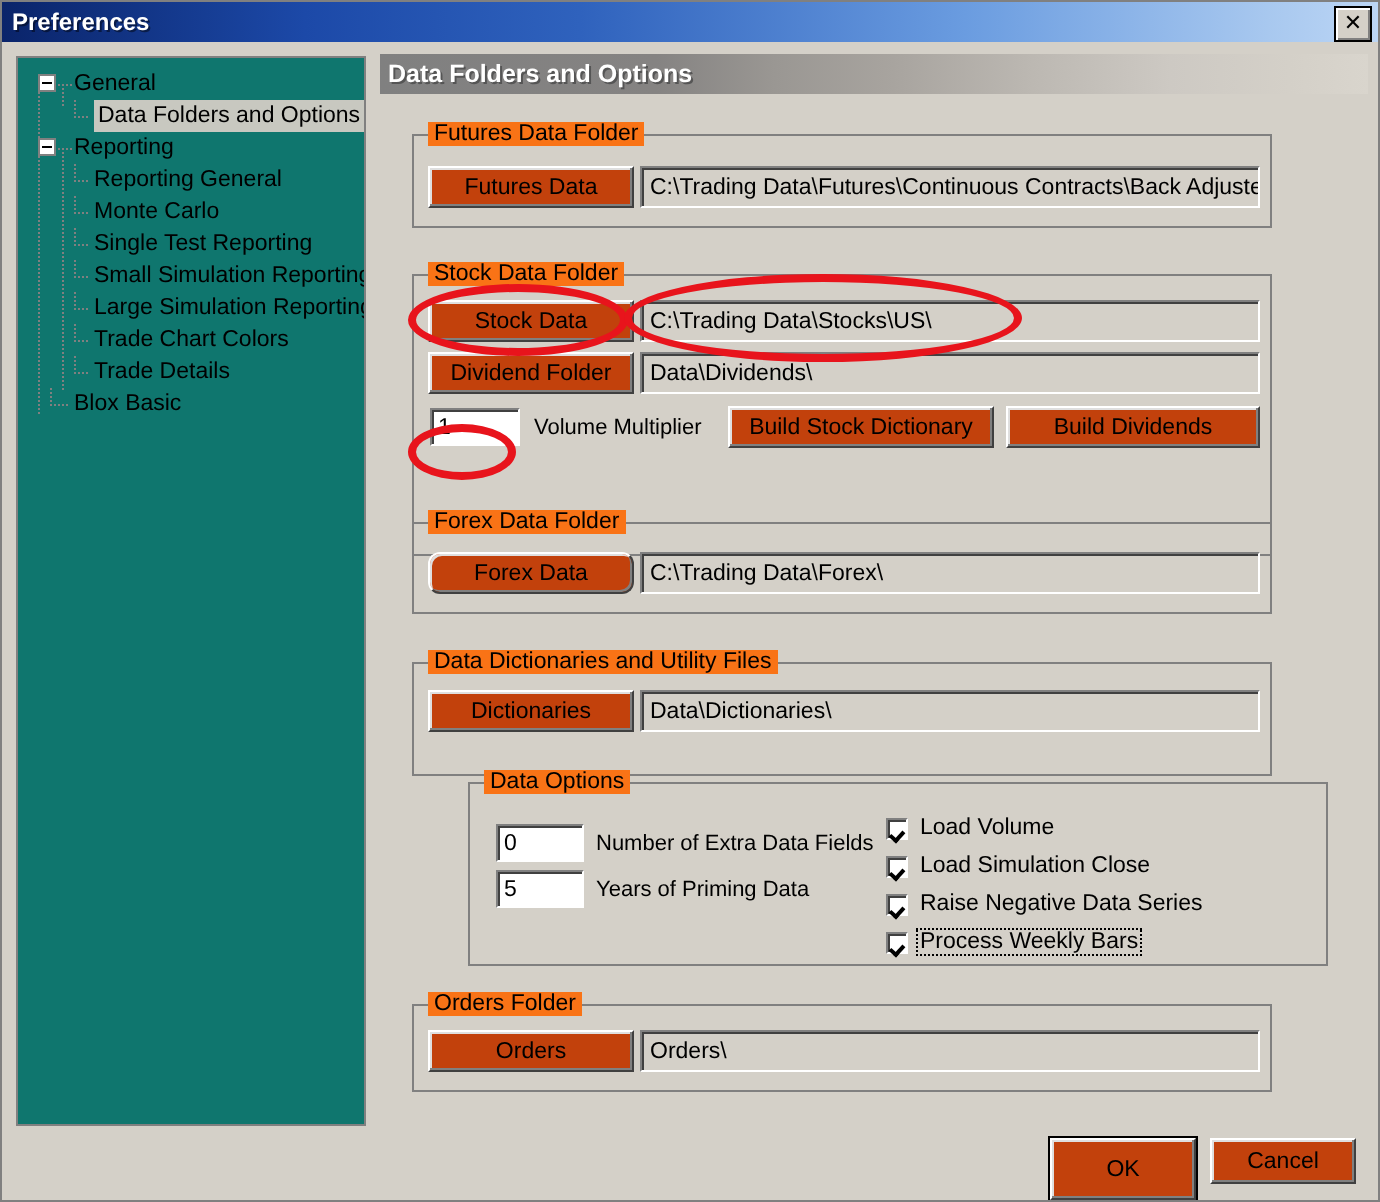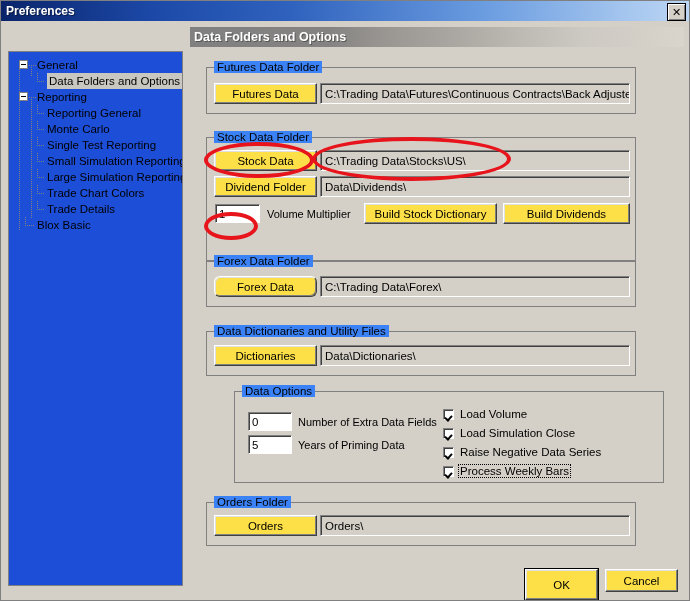--- a/index.html
+++ b/index.html
@@ -25,22 +25,22 @@
     position:absolute;right:3px;top:2px;width:17px;height:16px;
     background:#d4d0c8;border:1px solid #000;
     box-shadow:inset 1px 1px 0 #fff, inset -1px -1px 0 #808080;
     display:flex;align-items:center;justify-content:center;
     font-size:11px;font-weight:bold;color:#000;line-height:1;cursor:default;
   }
 
   
   .treepane{
     position:absolute;left:7px;top:27px;width:175px;height:535px;
-    background:#1d4ed8;border:1px solid #808080;border-right-color:#808080;
-    box-sizing:border-box;overflow:hidden;margin-top:23px;
+    background:#0f766e;border:1px solid #808080;border-right-color:#808080;
+    box-sizing:border-box;overflow:hidden;
   }
   .trow{position:relative;height:16px;line-height:16px;white-space:nowrap;font-size:11.5px;color:#000;}
   .trow .lbl{position:absolute;top:0;}
   .trow .lbl.sel{background:#c8c8c0;padding:0 2px;}
   .plusbox{position:absolute;width:9px;height:9px;top:3px;
     border:1px solid #808080;background:#fff;box-sizing:border-box;}
   .plusbox:before{content:"";position:absolute;left:1px;top:3px;width:5px;height:1px;background:#000;}
   .dotv{position:absolute;width:1px;background-image:linear-gradient(to bottom,#808080 50%,transparent 50%);
         background-size:1px 2px;}
   .doth{position:absolute;height:1px;background-image:linear-gradient(to right,#808080 50%,transparent 50%);
@@ -53,26 +53,26 @@
     display:flex;align-items:center;
   }
   .banner .bt{color:#fff;font-weight:bold;font-size:12.5px;margin-left:4px;
       text-shadow:1px 1px 0 rgba(80,80,80,.9);}
 
   
   .grp{position:absolute;box-sizing:border-box;
        border:1px solid #fff;border-top-color:#fff;}
   .grp .inner{position:absolute;left:-1px;top:-1px;right:-1px;bottom:-1px;
        border:1px solid #808080;box-sizing:border-box;pointer-events:none;}
-  .grp > .cap{position:absolute;left:7px;top:-7px;background:#3b82f6;
+  .grp > .cap{position:absolute;left:7px;top:-7px;background:#f97316;
        padding:0 3px;font-size:11.5px;color:#000;z-index:2;line-height:12px;}
 
   
   .btn{
-    position:absolute;box-sizing:border-box;background:#fde047;
+    position:absolute;box-sizing:border-box;background:#c2410c;
     border:1px solid;border-color:#fff #404040 #404040 #fff;
     box-shadow:inset -1px -1px 0 #808080, inset 1px 1px 0 #dfdfdf;
     display:flex;align-items:center;justify-content:center;
     font-size:11.5px;color:#000;cursor:default;
   }
   .field{
     position:absolute;box-sizing:border-box;background:#d4d0c8;
     border:1px solid;border-color:#808080 #fff #fff #808080;
     box-shadow:inset 1px 1px 0 #404040;
     display:flex;align-items:center;
@@ -178,41 +178,41 @@
     <span class="bt">Data Folders and Options</span>
   </div>
 
   <div class="grp" style="left:205px;top:66px;width:430px;height:47px;">
     <div class="inner"></div>
     <span class="cap">Futures Data Folder</span>
     <div class="btn" style="left:7px;top:15px;width:103px;height:21px;">Futures Data</div>
     <div class="field" style="left:113px;top:15px;width:310px;height:21px;">C:\Trading Data\Futures\Continuous Contracts\Back Adjusted\</div>
   </div>
 
-  <div class="grp" style="left:205px;top:136px;width:430px;height:124px;">
+  <div class="grp" style="left:205px;top:136px;width:430px;height:141px;">
     <div class="inner"></div>
     <span class="cap">Stock Data Folder</span>
     <div class="btn" style="left:7px;top:12px;width:103px;height:21px;">Stock Data</div>
     <div class="field" style="left:113px;top:12px;width:310px;height:21px;">C:\Trading Data\Stocks\US\</div>
     <div class="btn" style="left:7px;top:38px;width:103px;height:21px;">Dividend Folder</div>
     <div class="field" style="left:113px;top:38px;width:310px;height:21px;">Data\Dividends\</div>
     <div class="tinput" style="left:8px;top:66px;width:45px;height:19px;">1</div>
     <div class="stat" style="left:60px;top:70px;">Volume Multiplier</div>
     <div class="btn" style="left:157px;top:65px;width:133px;height:21px;">Build Stock Dictionary</div>
     <div class="btn" style="left:296px;top:65px;width:127px;height:21px;">Build Dividends</div>
   </div>
 
   <div class="grp" style="left:205px;top:260px;width:430px;height:46px;">
     <div class="inner"></div>
     <span class="cap">Forex Data Folder</span>
     <div class="btn" style="left:7px;top:14px;width:103px;height:21px;border-radius:6px;">Forex Data</div>
     <div class="field" style="left:113px;top:14px;width:310px;height:21px;">C:\Trading Data\Forex\</div>
   </div>
 
-  <div class="grp" style="left:205px;top:330px;width:430px;height:45px;">
+  <div class="grp" style="left:205px;top:330px;width:430px;height:57px;">
     <div class="inner"></div>
     <span class="cap">Data Dictionaries and Utility Files</span>
     <div class="btn" style="left:7px;top:13px;width:103px;height:21px;">Dictionaries</div>
     <div class="field" style="left:113px;top:13px;width:310px;height:21px;">Data\Dictionaries\</div>
   </div>
 
   <div class="grp" style="left:205px;top:390px;width:430px;height:92px;margin-left:28px;">
     <div class="inner"></div>
     <span class="cap">Data Options</span>
     <div class="tinput" style="left:13px;top:20px;width:44px;height:19px;">0</div>

